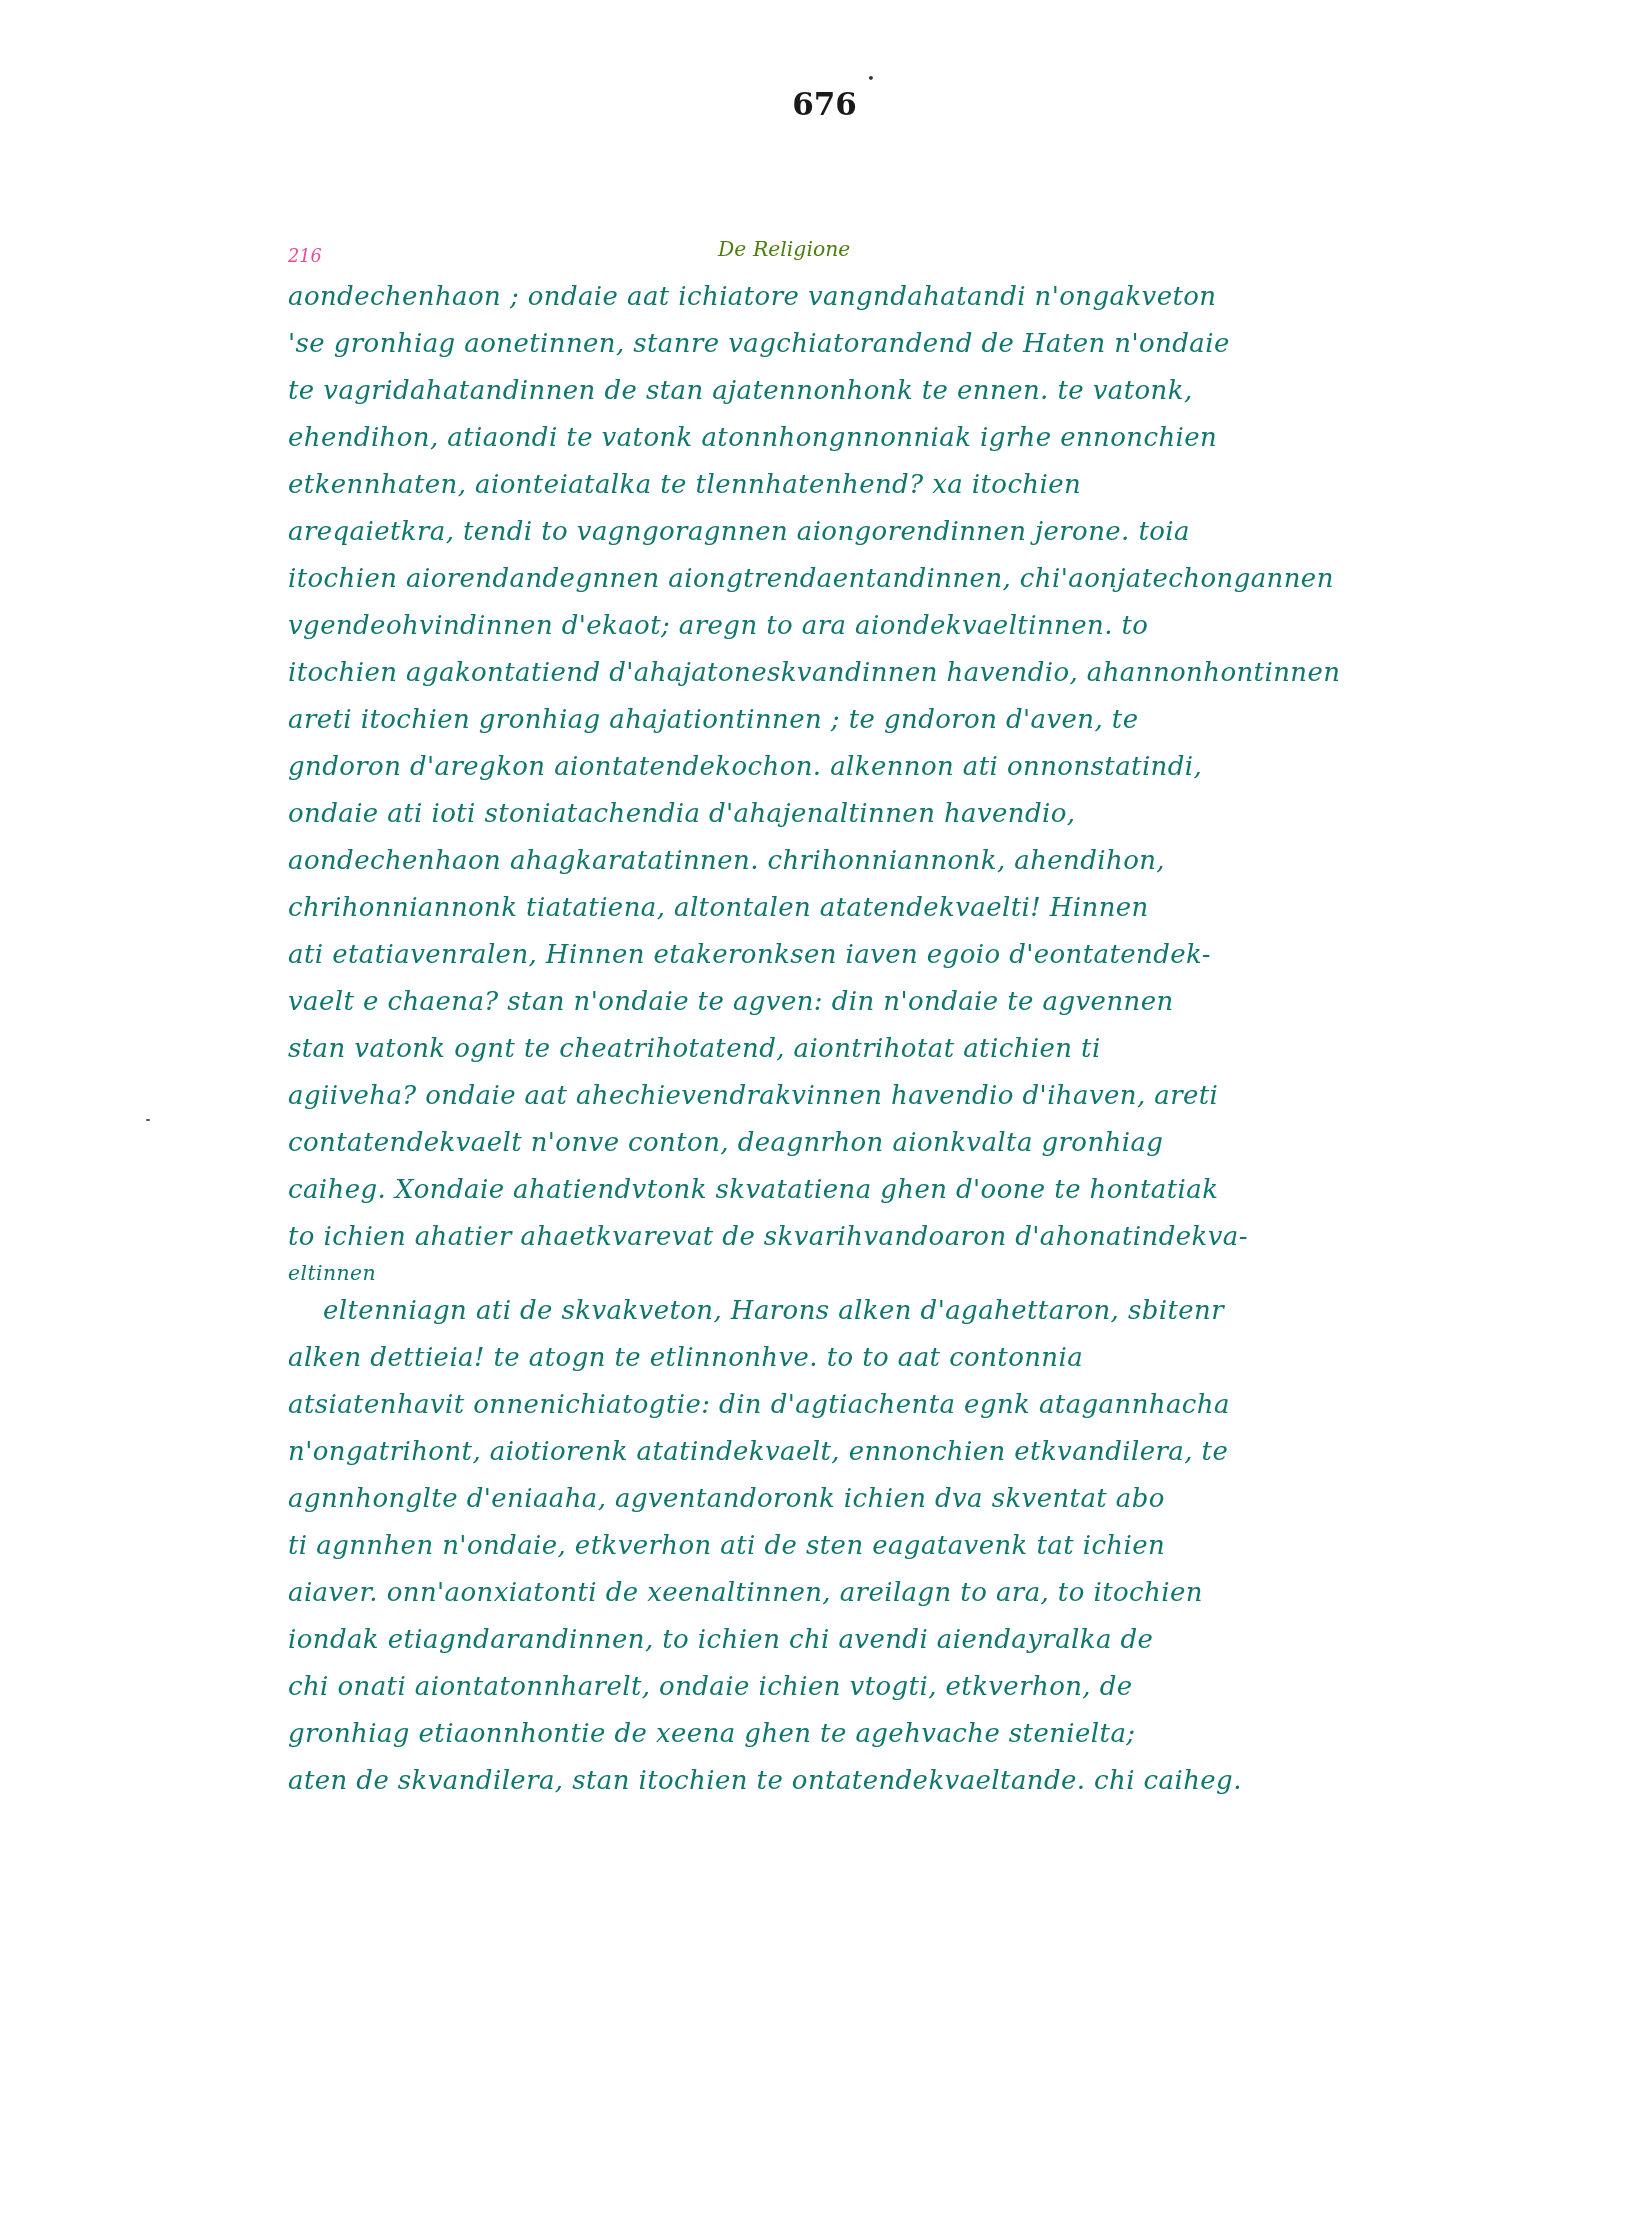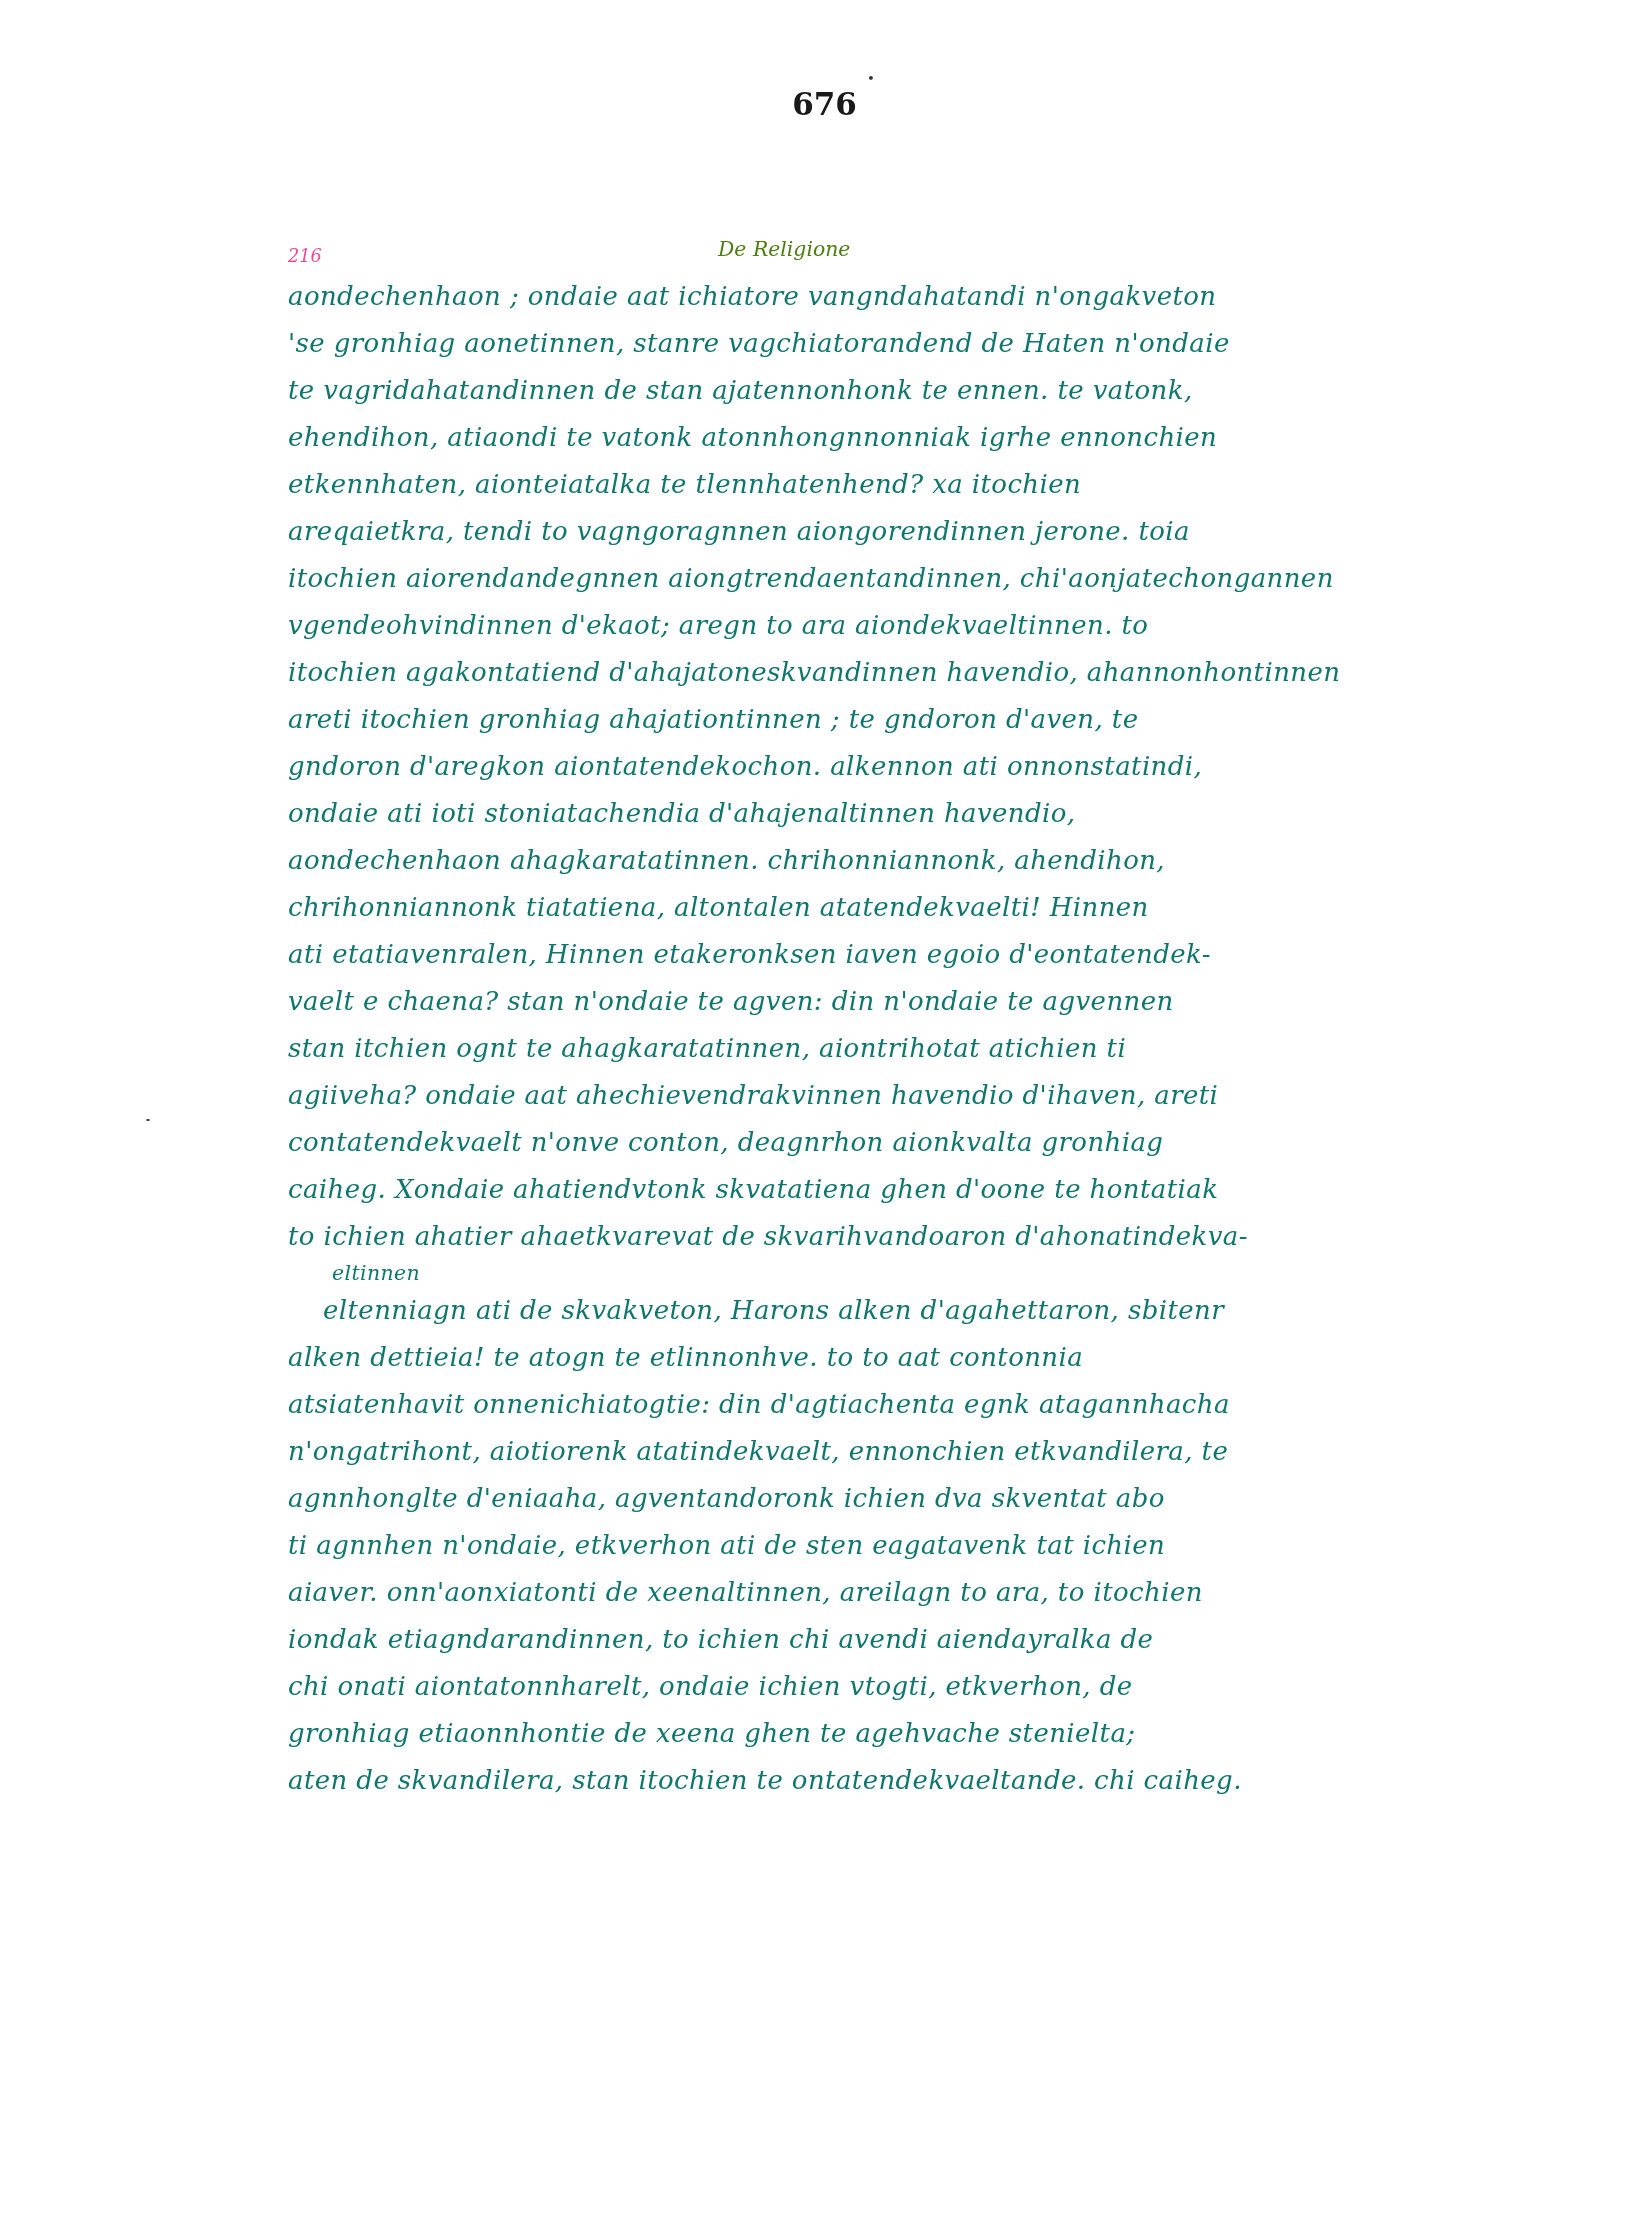--- a/index.html
+++ b/index.html
@@ -24,21 +24,21 @@
     }
     .manuscript {
       position: absolute; top: 273px; left: 288px; width: 1175px;
     }
     .ms-line {
       height: 47px; line-height: 47px; white-space: nowrap;
       font-family: "DejaVu Serif", serif; font-style: italic; font-size: 26px;
       letter-spacing: 0.4px; color: #0f766e; overflow: visible;
     }
     .ms-line.indent { padding-left: 35px; }
-    .ms-line.small { font-size: 20.4px; margin-left: 44px; }
+    .ms-line.small { font-size: 20.4px; }
     .speck { position: absolute; width: 3.5px; height: 1.8px; background: #444; border-radius: 50%; }
   </style>
 </head>
 <body>
 
 <div class="folio-mark">•</div>
 <div class="page-number">676</div>
 <div class="margin-number">216</div>
 <div class="section-heading">De Religione</div>
 
@@ -52,21 +52,21 @@
   <div class="ms-line">itochien aiorendandegnnen aiongtrendaentandinnen, chi'aonjatechongannen</div>
   <div class="ms-line">vgendeohvindinnen d'ekaot; aregn to ara aiondekvaeltinnen. to</div>
   <div class="ms-line">itochien agakontatiend d'ahajatoneskvandinnen havendio, ahannonhontinnen</div>
   <div class="ms-line">areti itochien gronhiag ahajationtinnen ; te gndoron d'aven, te</div>
   <div class="ms-line">gndoron d'aregkon aiontatendekochon. alkennon ati onnonstatindi,</div>
   <div class="ms-line">ondaie ati ioti stoniatachendia d'ahajenaltinnen havendio,</div>
   <div class="ms-line">aondechenhaon ahagkaratatinnen. chrihonniannonk, ahendihon,</div>
   <div class="ms-line">chrihonniannonk tiatatiena, altontalen atatendekvaelti! Hinnen</div>
   <div class="ms-line">ati etatiavenralen, Hinnen etakeronksen iaven egoio d'eontatendek-</div>
   <div class="ms-line">vaelt e chaena? stan n'ondaie te agven: din n'ondaie te agvennen</div>
-  <div class="ms-line">stan itchien ognt te ahagkaratatinnen, aiontrihotat atichien ti</div>
+  <div class="ms-line">stan vatonk ognt te cheatrihotatend, aiontrihotat atichien ti</div>
   <div class="ms-line">agiiveha? ondaie aat ahechievendrakvinnen havendio d'ihaven, areti</div>
   <div class="ms-line">contatendekvaelt n'onve conton, deagnrhon aionkvalta gronhiag</div>
   <div class="ms-line">caiheg. Xondaie ahatiendvtonk skvatatiena ghen d'oone te hontatiak</div>
   <div class="ms-line">to ichien ahatier ahaetkvarevat de skvarihvandoaron d'ahonatindekva-</div>
   <div class="ms-line small" style="height:26.6px;line-height:26.6px;">eltinnen</div>
   <div class="ms-line indent">eltenniagn ati de skvakveton, Harons alken d'agahettaron, sbitenr</div>
   <div class="ms-line">alken dettieia! te atogn te etlinnonhve. to to aat contonnia</div>
   <div class="ms-line">atsiatenhavit onnenichiatogtie: din d'agtiachenta egnk atagannhacha</div>
   <div class="ms-line">n'ongatrihont, aiotiorenk atatindekvaelt, ennonchien etkvandilera, te</div>
   <div class="ms-line">agnnhonglte d'eniaaha, agventandoronk ichien dva skventat abo</div>

